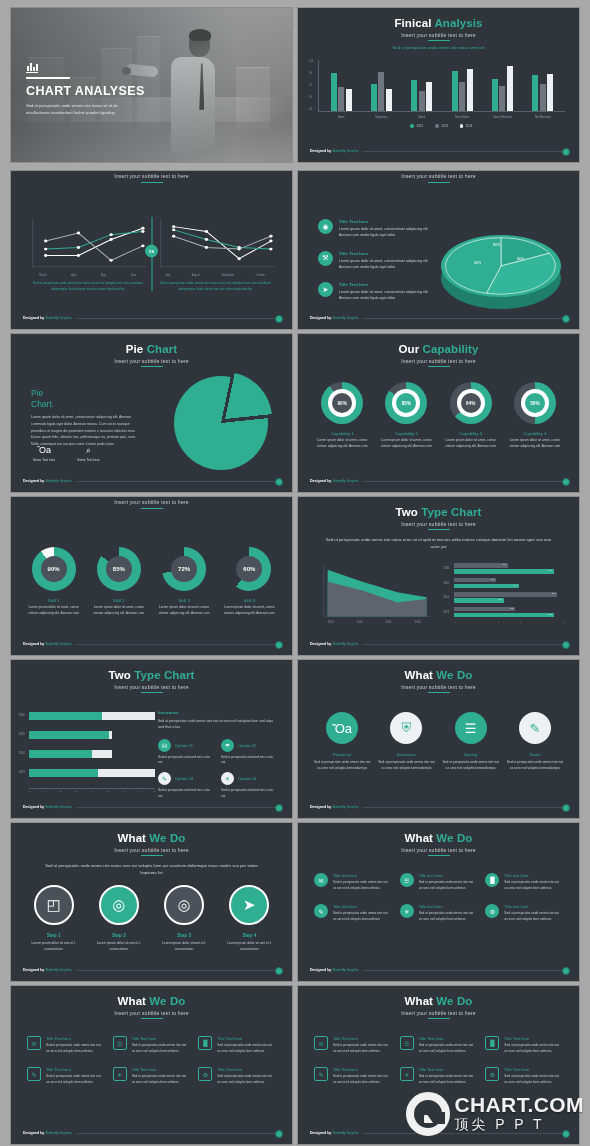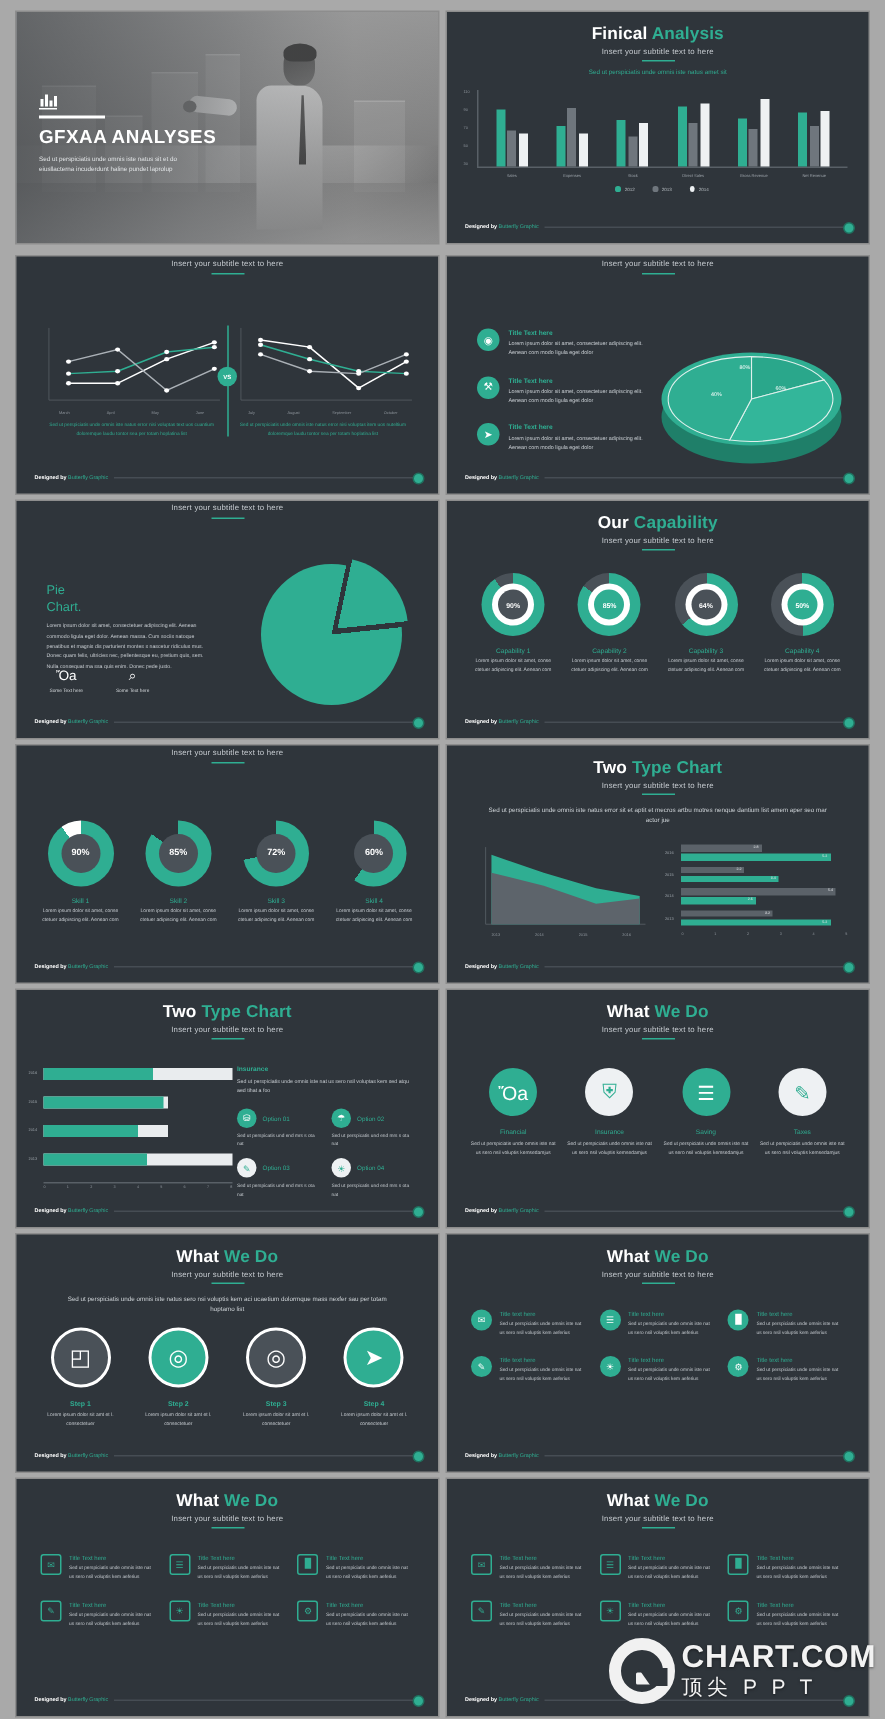--- a/index.html
+++ b/index.html
@@ -375,21 +375,21 @@
     <div class="scrim"></div>
     <div class="cap">
       <div class="ic">
           <i></i>
           <i></i>
           <i></i>
           <i></i>
           <u></u>
         </div>
       <div class="bar"></div>
-      <h1>GFXAA ANALYSES</h1>
+      <h1>CHART ANALYSES</h1>
       <p>Sed ut perspiciatis unde omnis iste natus sit et do eiusllacterna incuderdunt haline pundet laprolup</p>
     </div>
   </div>
 
   <div class="slide row1">
     <div class="s-title">
       <span>Finical</span>
       <span class="ac">Analysis</span>
     </div>
     <div class="s-sub">Insert your subtitle text to here</div>
@@ -577,20 +577,24 @@
     <div class="s-foot">
       <div class="fl">
         <b>Designed by</b> <i>Butterfly Graphic</i>
       </div>
       <div class="line"></div>
     </div>
     <div class="dot"></div>
   </div>
 
   <div class="slide">
+    <div class="s-title">
+      <span>Pie</span>
+      <span class="ac">Chart</span>
+    </div>
     <div class="s-sub">Insert your subtitle text to here</div>
     <div class="s-rule"></div>
 
     <div class="pie-txt">
       <h3 style="white-space:pre-line">Pie
 Chart.</h3>
       <p>Lorem ipsum dolor sit amet, consectetuer adipiscing elit. Aenean commodo ligula eget dolor. Aenean massa. Cum sociis natoque penatibus et magnis dis parturient montes s nascetur ridiculus mus. Donec quam felis, ultricies nec, pellentesque eu, pretium quis, sem. Nulla consequat ma ssa quis enim. Donec pede justo.</p>
     </div>
     <div class="pie-icons" id="pie-icons">
         <div>

